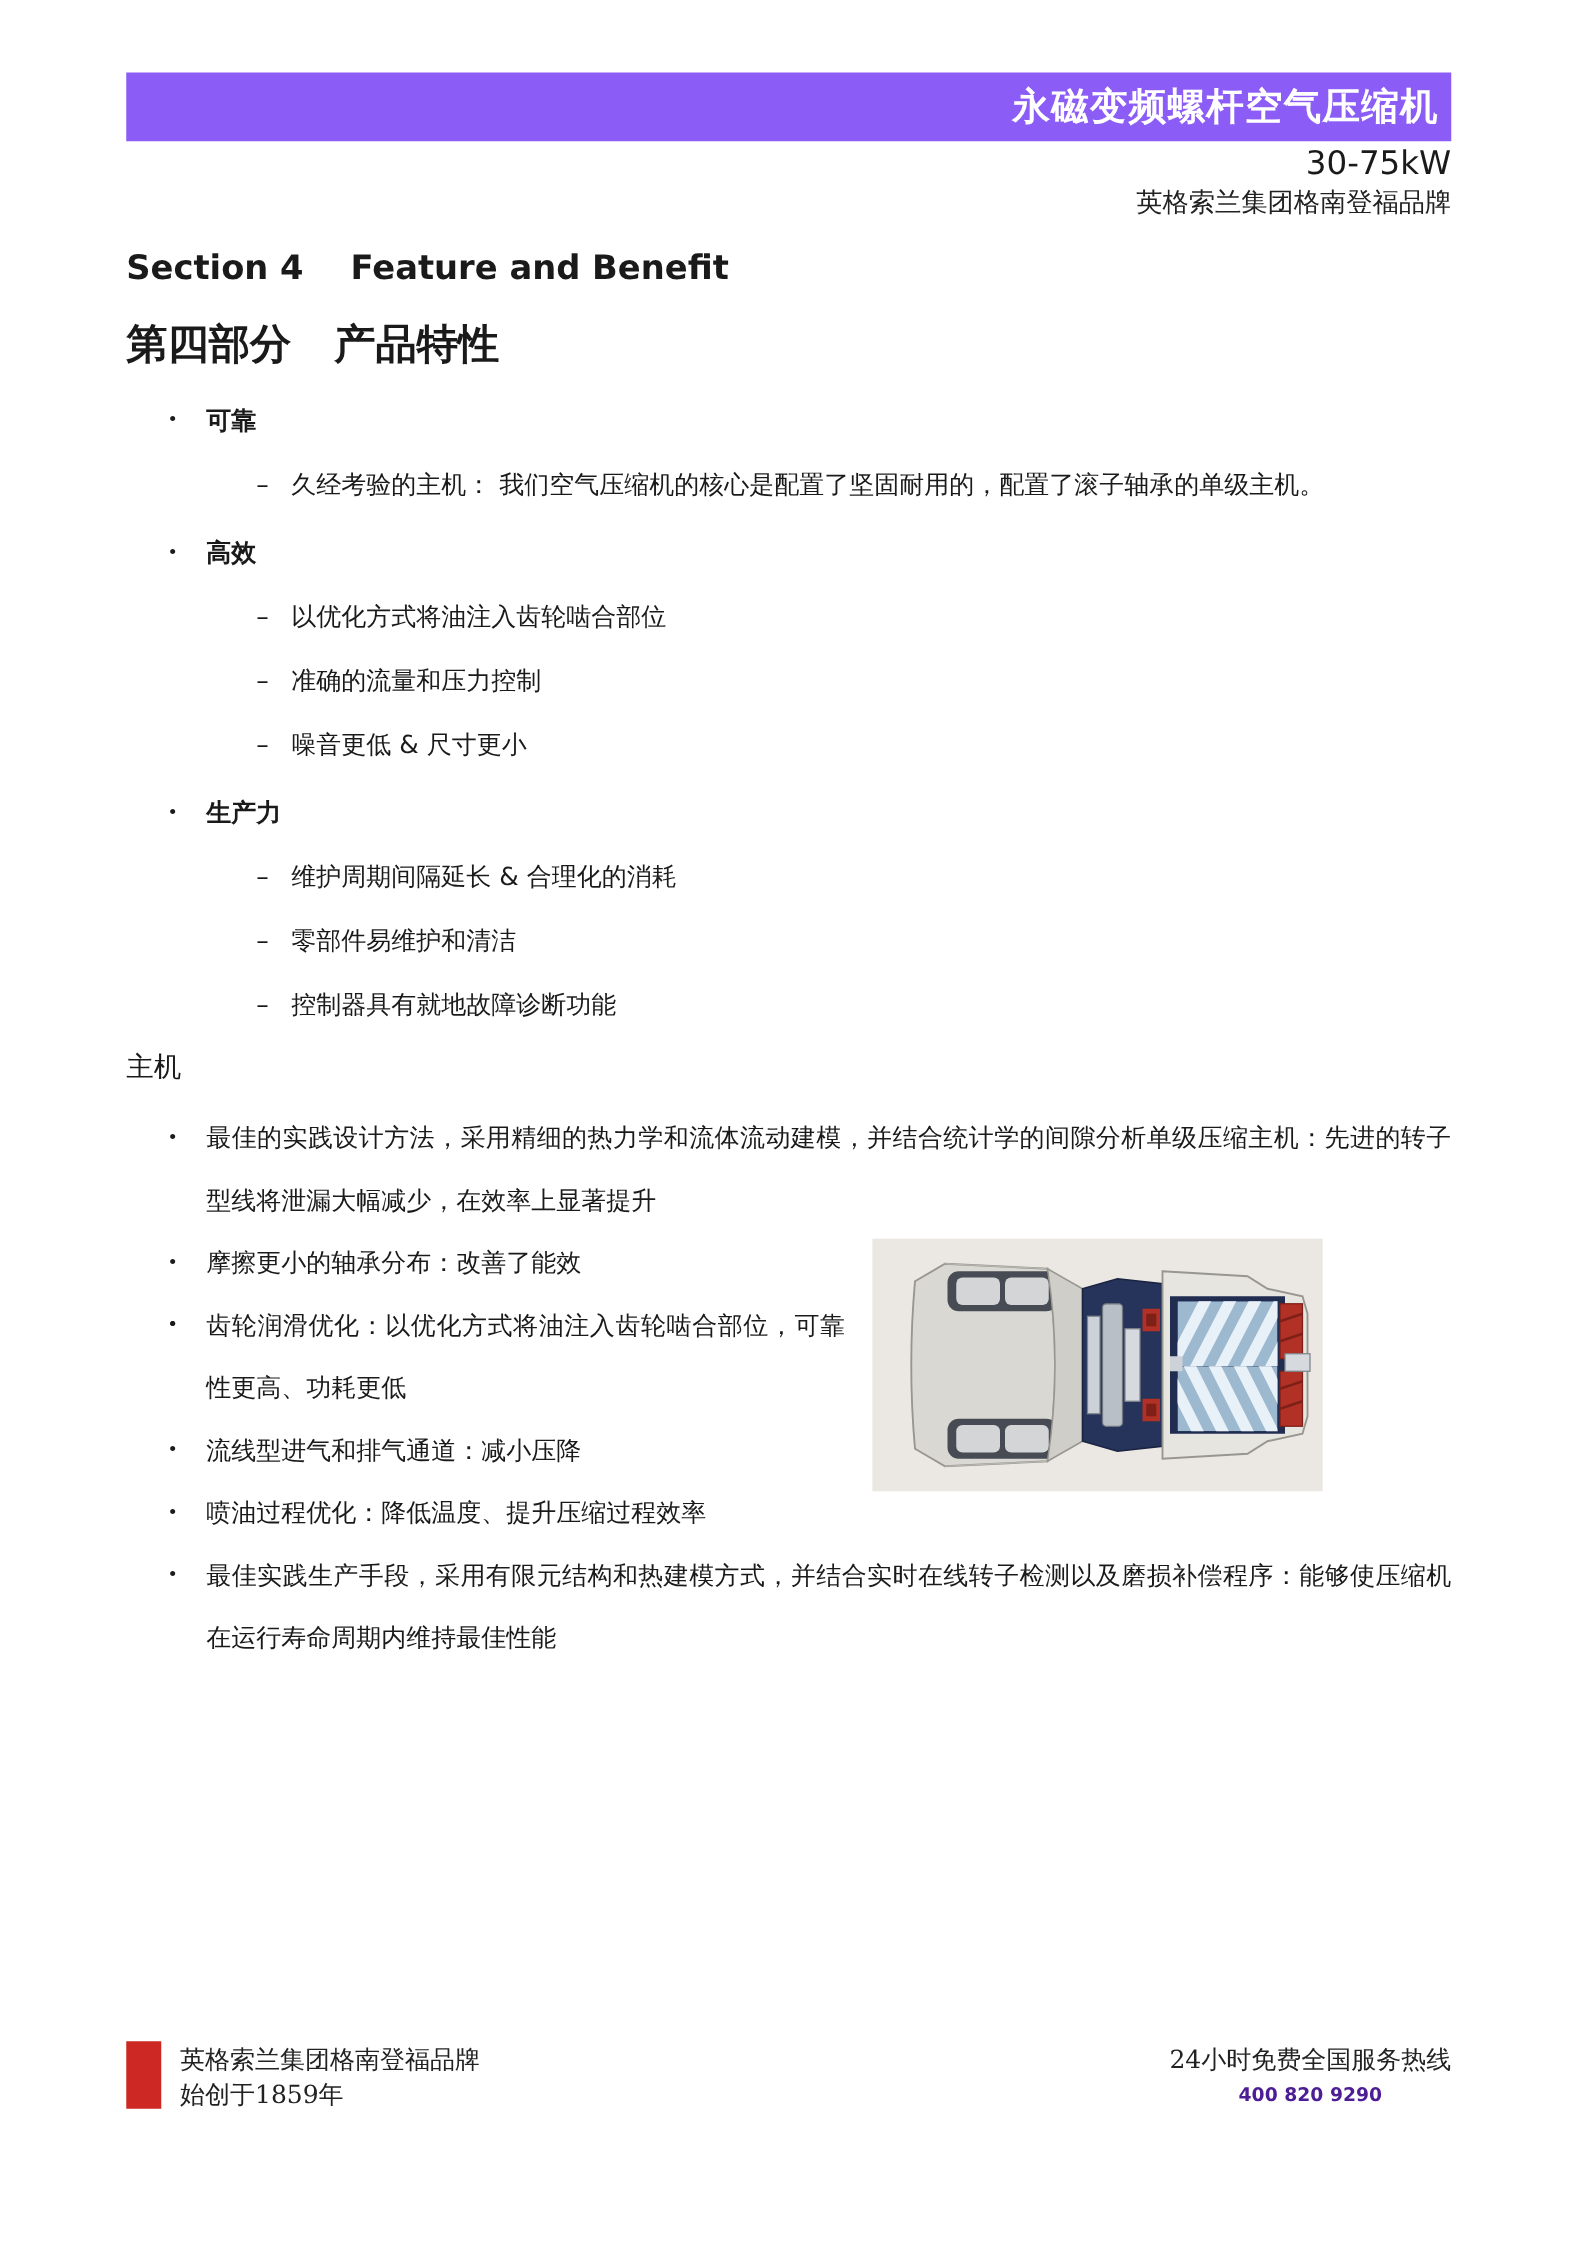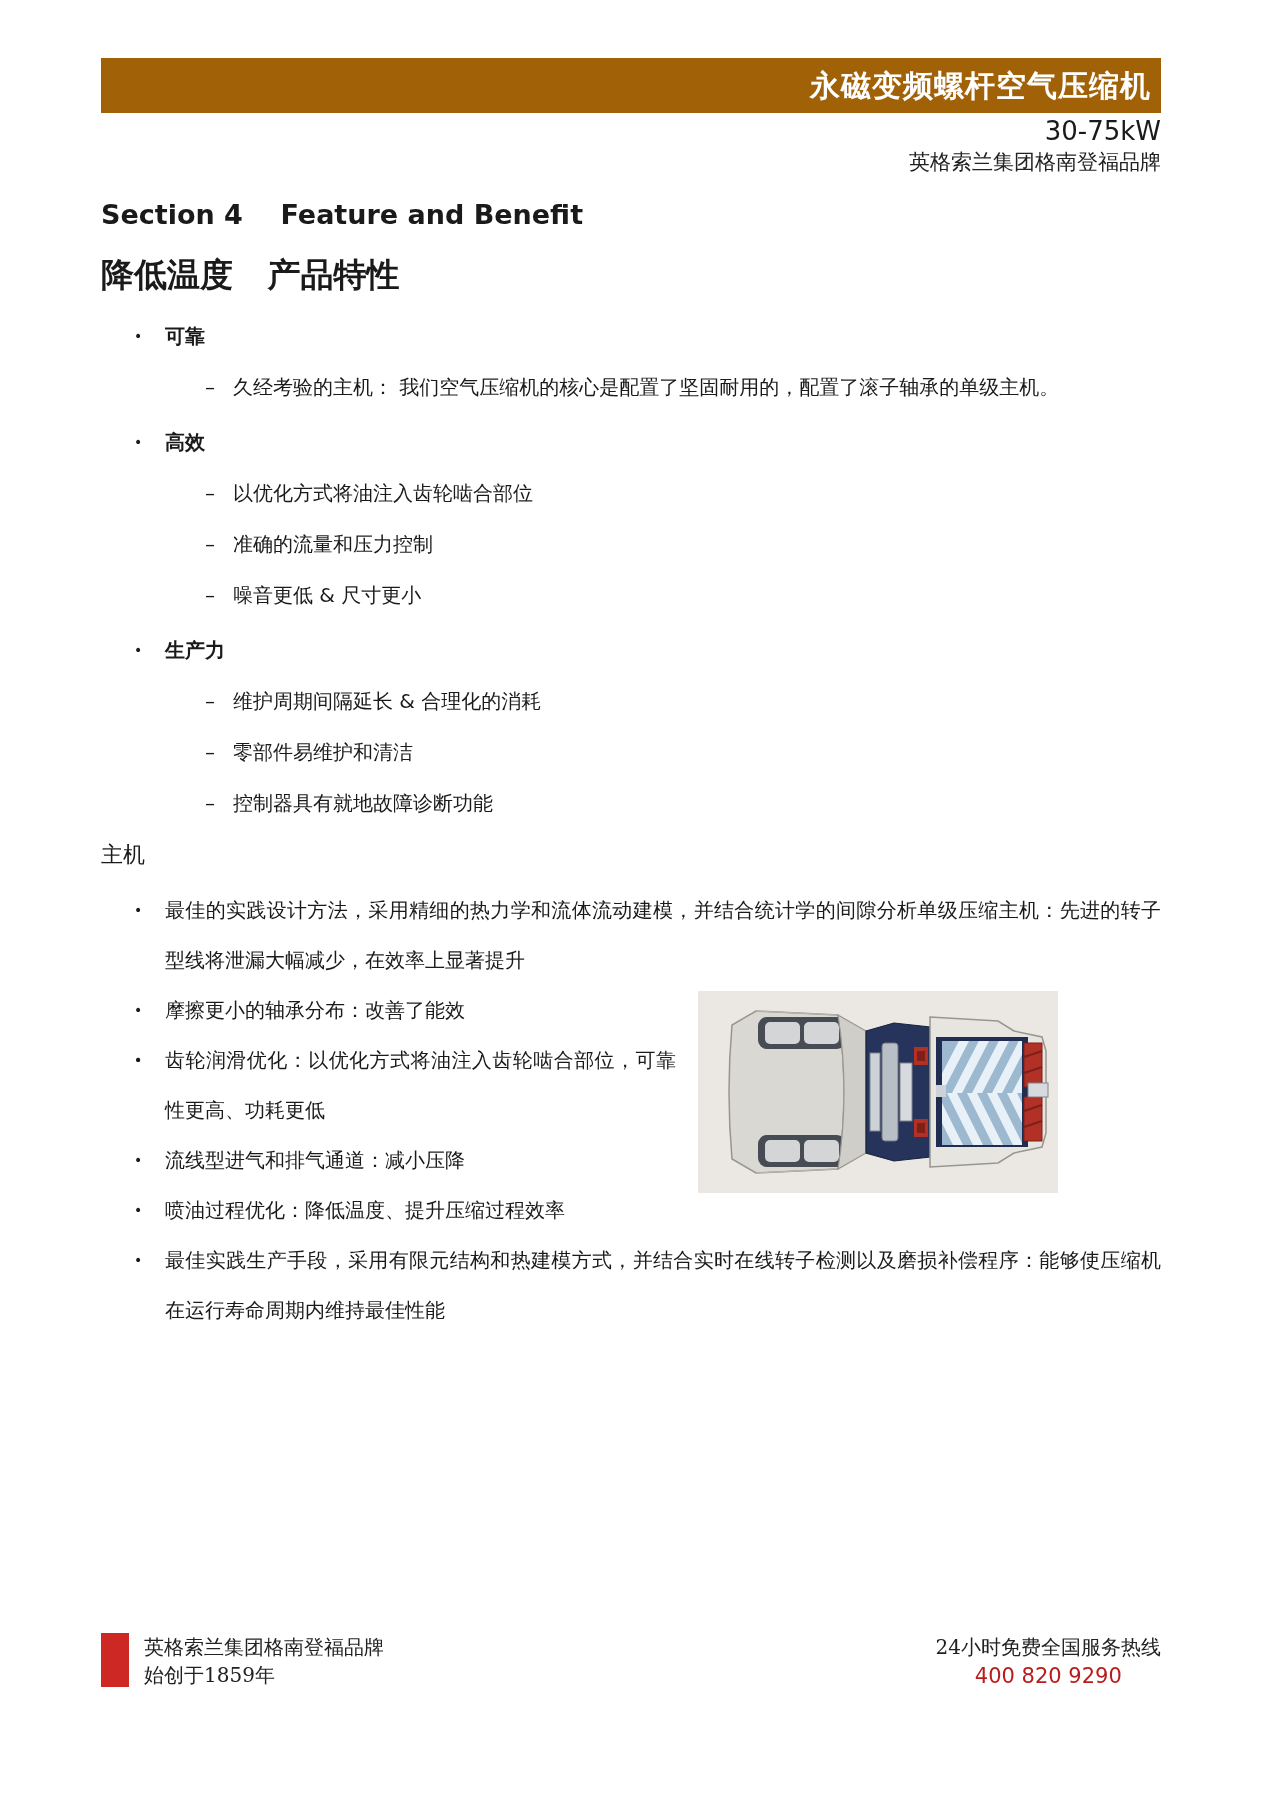--- a/index.html
+++ b/index.html
@@ -9,21 +9,21 @@
     background:#ffffff;
     font-family:"DejaVu Sans","Liberation Sans",sans-serif;
     color:#1a1a1a;
     overflow:hidden;
   }
   .content{padding:58px 111px 0 101px;}
 
   
   .banner{
     height:55px;line-height:55px;
-    background:#a16207;
+    background:#8b5cf6;
     color:#ffffff;
     text-align:right;
     font-weight:bold;
     font-size:30px;
     letter-spacing:1px;
     padding-right:10px;
   }
   .hdr-right{text-align:right;}
   .power-range{font-size:26px;font-weight:normal;line-height:33px;margin-top:2px;}
   .brand-line{
@@ -87,40 +87,40 @@
   .red-square{width:28px;height:54px;background:#cd2823;margin-right:15px;}
   .footer-brand{
     font-family:"DejaVu Serif","Liberation Serif",serif;
     font-size:20px;line-height:28px;color:#222;
   }
   .footer-right{text-align:center;}
   .hotline-label{
     font-family:"DejaVu Serif","Liberation Serif",serif;
     font-size:20px;line-height:28px;color:#222;
   }
-  .hotline-number{font-size:21px;line-height:30px;color:#b91c1c;}
+  .hotline-number{font-size:15px;line-height:30px;color:#4c1d95;font-weight:bold;}
   .clearfix::after{content:"";display:block;clear:both;}
 </style>
 </head>
 <body>
 
 <div class="page">
   <div class="content">
 
     <div class="banner">
       <span>永磁变频螺杆空气压缩机</span>
     </div>
 
     <div class="hdr-right">
       <div class="power-range">30-75kW</div>
       <div class="brand-line">英格索兰集团格南登福品牌</div>
     </div>
 
     <div class="sec-en">Section 4    Feature and Benefit</div>
-    <div class="sec-zh">降低温度   产品特性</div>
+    <div class="sec-zh">第四部分   产品特性</div>
 
 
     <div class="features">
 
       <div class="lvl1" style="margin-top:0;">
         <span class="dot">•</span><span>可靠</span>
       </div>
       <div class="lvl2">
         <span class="dash">–</span><span>久经考验的主机： 我们空气压缩机的核心是配置了坚固耐用的，配置了滚子轴承的单级主机。</span>
       </div>

